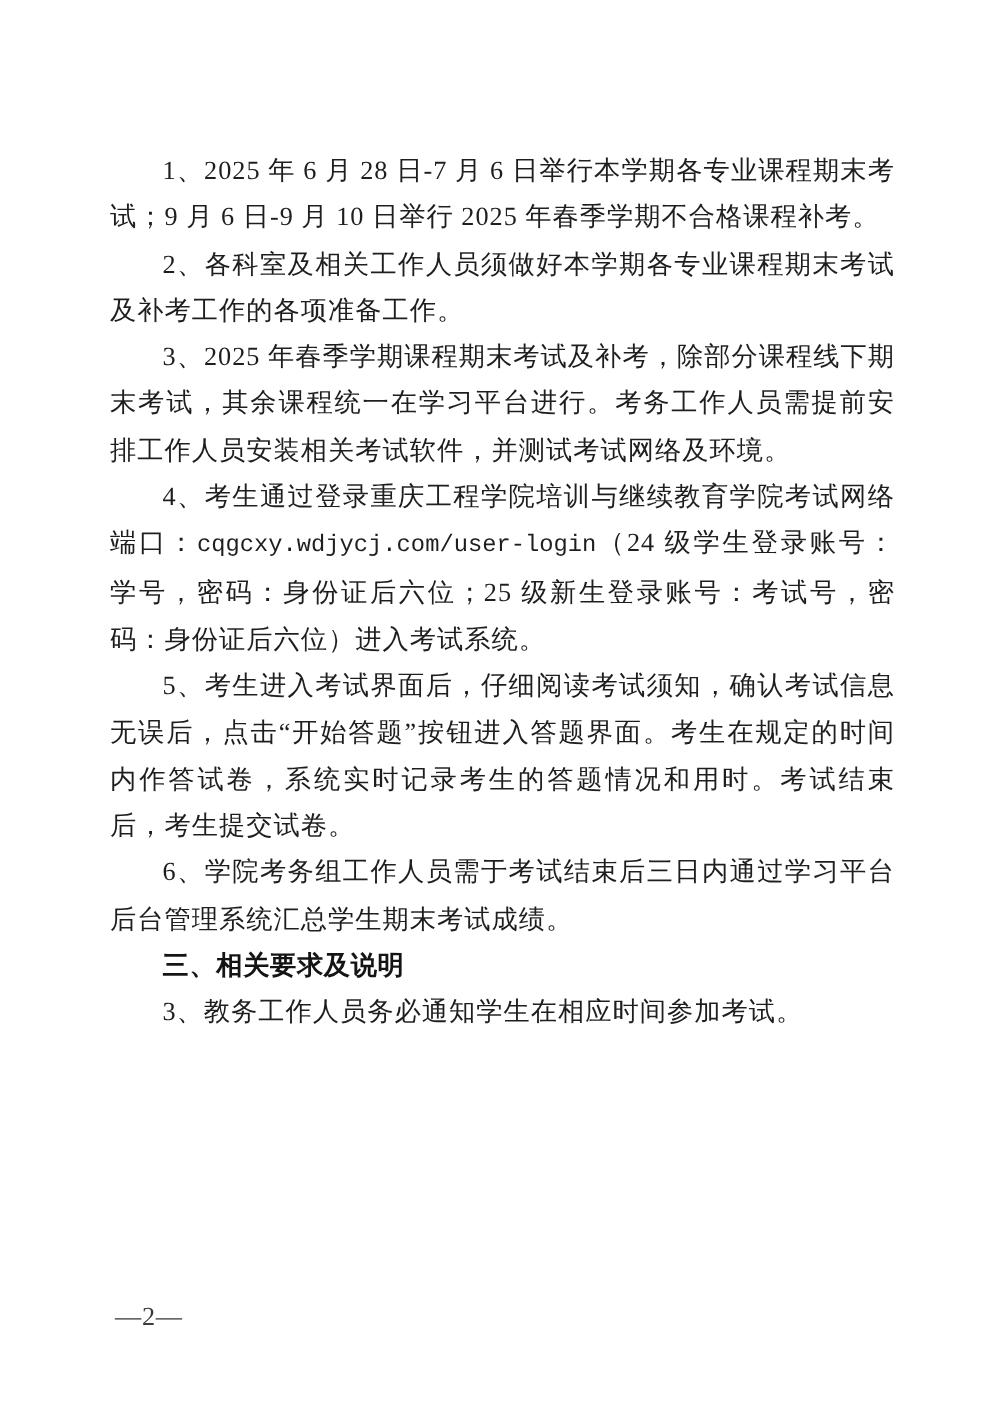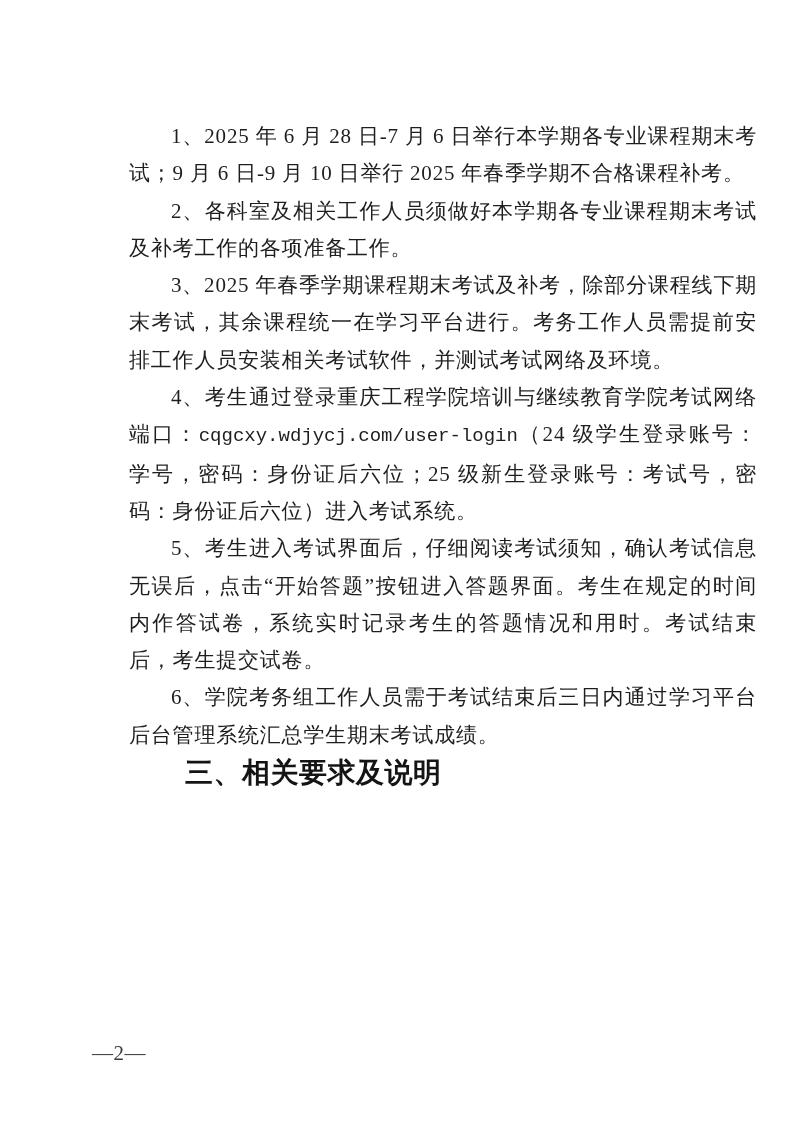--- a/index.html
+++ b/index.html
@@ -18,32 +18,31 @@
   }
   .doc-body {
     position: absolute;
     left: 88px;
     top: 118px;
     width: 628px;
     font-size: 21px;
     line-height: 37.3px;
     text-align: justify;
     letter-spacing: 0.8px;
-    margin-left: 41px;
   }
   .para {
     margin: 0;
     text-indent: 2em;
   }
   .heading {
     margin: 0;
     text-indent: 2em;
     font-family: "DejaVu Sans", "Liberation Sans", sans-serif;
     font-weight: 700;
-    font-size: 28px;
+    font-size: 21px;
     line-height: 37.3px;
     text-align: left;
     letter-spacing: 0.5px;
     color: #141414;
   }
   .mono {
     font-family: Liberation Mono, monospace;
     font-size: 19px;
     letter-spacing: 0;
   }
@@ -63,15 +62,16 @@
 
 <div class="page">
   <main class="doc-body">
     <p class="para">1、2025 年 6 月 28 日-7 月 6 日举行本学期各专业课程期末考试；9 月 6 日-9 月 10 日举行 2025 年春季学期不合格课程补考。</p>
     <p class="para">2、各科室及相关工作人员须做好本学期各专业课程期末考试及补考工作的各项准备工作。</p>
     <p class="para">3、2025 年春季学期课程期末考试及补考，除部分课程线下期末考试，其余课程统一在学习平台进行。考务工作人员需提前安排工作人员安装相关考试软件，并测试考试网络及环境。</p>
     <p class="para"><span>4、考生通过登录重庆工程学院培训与继续教育学院考试网络端口：</span><span class="mono">cqgcxy.wdjycj.com/user-login</span><span>（24 级学生登录账号：学号，密码：身份证后六位；25 级新生登录账号：考试号，密码：身份证后六位）进入考试系统。</span></p>
     <p class="para">5、考生进入考试界面后，仔细阅读考试须知，确认考试信息无误后，点击“开始答题”按钮进入答题界面。考生在规定的时间内作答试卷，系统实时记录考生的答题情况和用时。考试结束后，考生提交试卷。</p>
     <p class="para">6、学院考务组工作人员需于考试结束后三日内通过学习平台后台管理系统汇总学生期末考试成绩。</p>
     <h3 class="heading">三、相关要求及说明</h3>
+    <p class="para">3、教务工作人员务必通知学生在相应时间参加考试。</p>
   </main>
   <span class="page-number">—2—</span>
 </div>
 
 </body></html>

